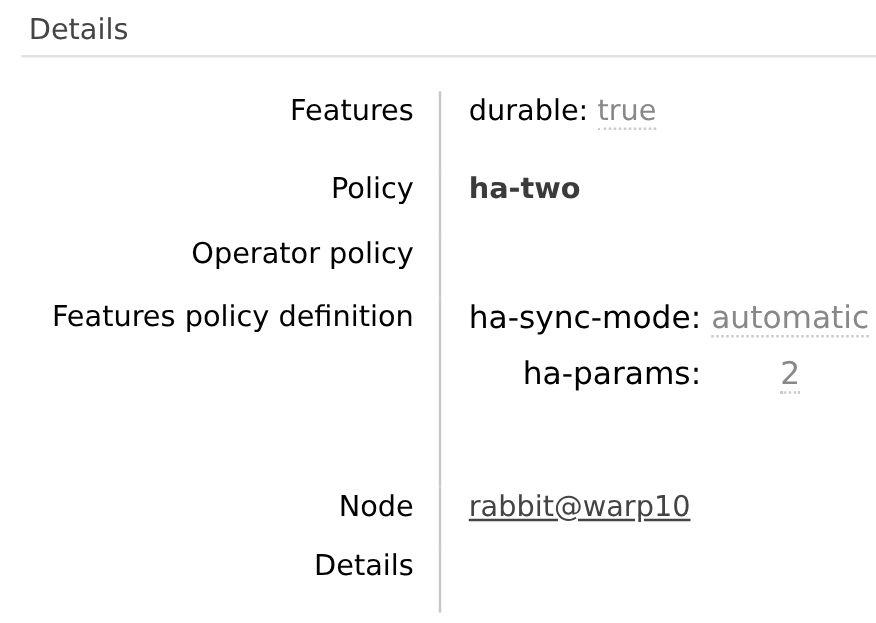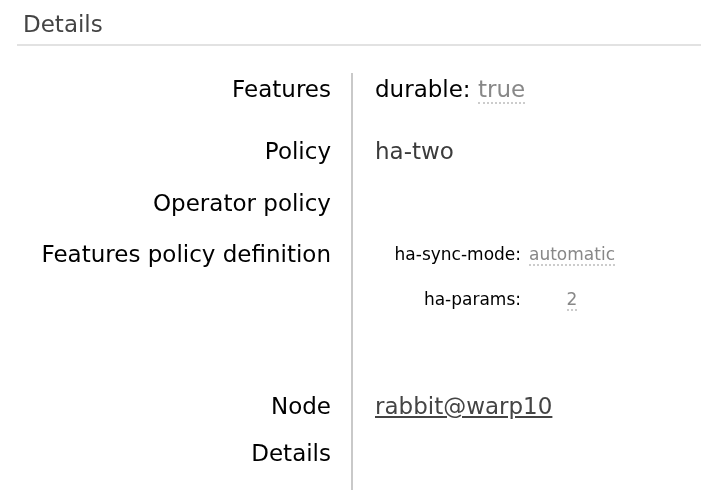--- a/index.html
+++ b/index.html
@@ -57,30 +57,30 @@
   tr.r-mirrors   { height: 53px; }
 
   abbr.tip {
     color: var(--c-abbr_value, #888888);
     border-bottom: 2px dotted var(--c-dotted, #cccccc);
     text-decoration: none;
     font-style: normal;
     cursor: help;
   }
   .policy-name {
-    font-weight: 400;
+    font-weight: 700;
     color: var(--c-policy_value, #3b3b3b);
   }
   .node-name {
     color: var(--c-node_value, #444444);
     text-decoration: underline;
   }
   table.kv {
     border-collapse: collapse;
-    font-size: 17px;
+    font-size: 25px;
     line-height: 32px;
   }
   table.kv td {
     border: none;
     padding: 0;
     vertical-align: top;
     white-space: nowrap;
     text-align: center;
   }
   table.kv td.k {

